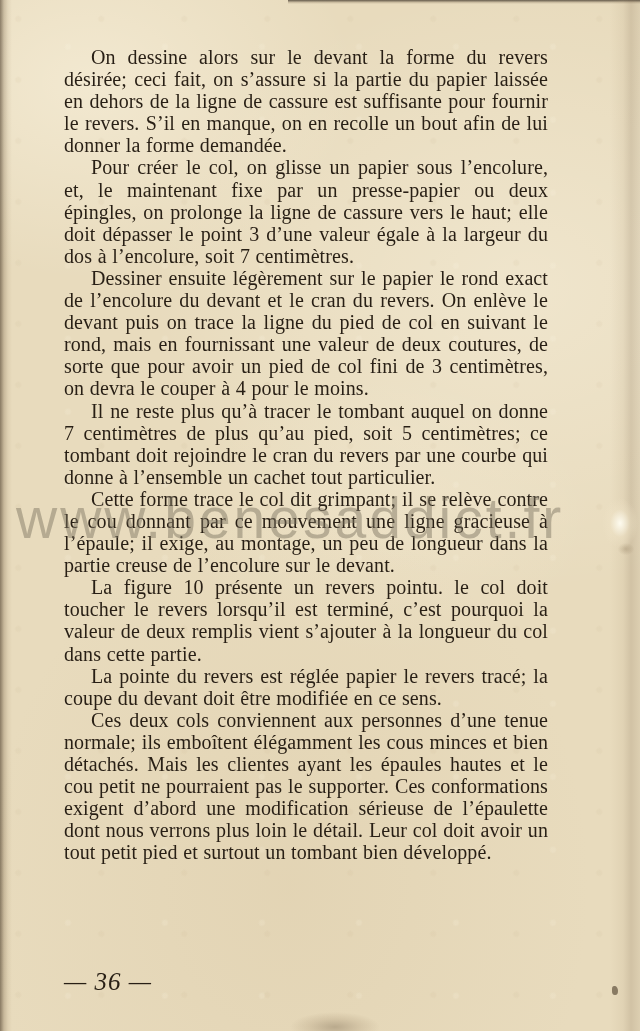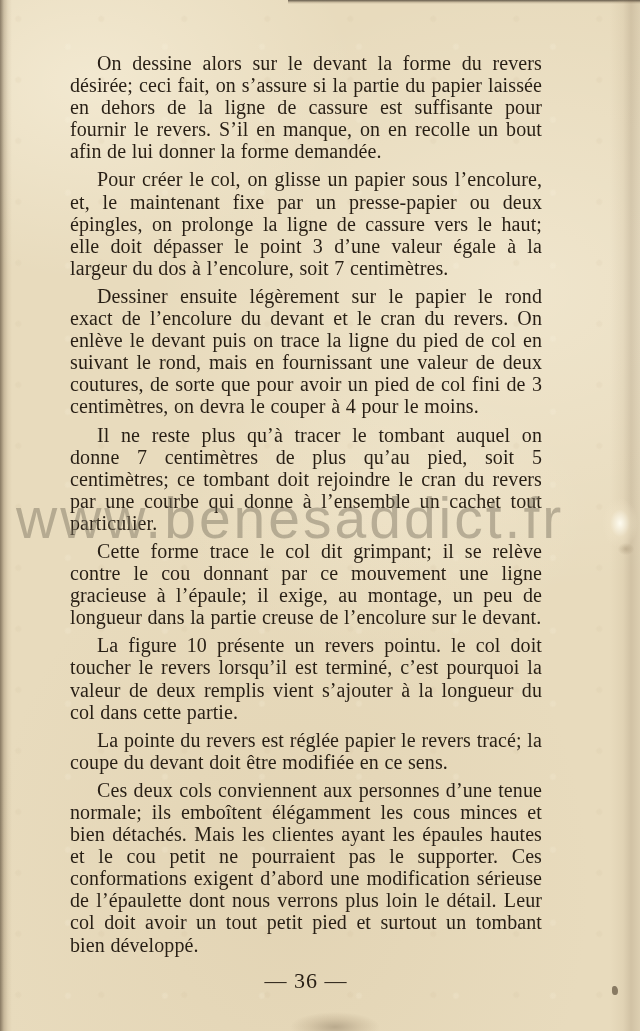--- a/index.html
+++ b/index.html
@@ -57,42 +57,43 @@
     left: 64px; top: 46px;
     width: 484px;
     color: #281f15;
     font-size: 20px;
     line-height: 22.1px;
     text-align: justify;
     letter-spacing: 0.1px;
     word-spacing: 0.5px;
   }
   .text-block p {
-    margin: 6px;
+    margin: 0;
     text-indent: 27px;
   }
   .watermark {
     position: absolute;
     left: 16px; top: 485px;
     width: 624px;
     font-family: "Liberation Sans", sans-serif;
     font-size: 57px;
     letter-spacing: 3px;
     color: rgba(125,117,98,0.48);
     white-space: nowrap;
     pointer-events: none;
   }
   .footer {
     position: absolute;
     left: 64px; top: 968px;
     width: 484px;
-    text-align: center;
+    text-align: left;
     color: #281f15;
-    font-size: 22px;
+    font-size: 25px;
     letter-spacing: 1px;
+    font-style: italic;
   }
 </style>
 </head>
 <body>
 
 <div class="page">
 
   <div class="edge-left"></div>
   <div class="edge-top"></div>
   <div class="edge-right"></div>

